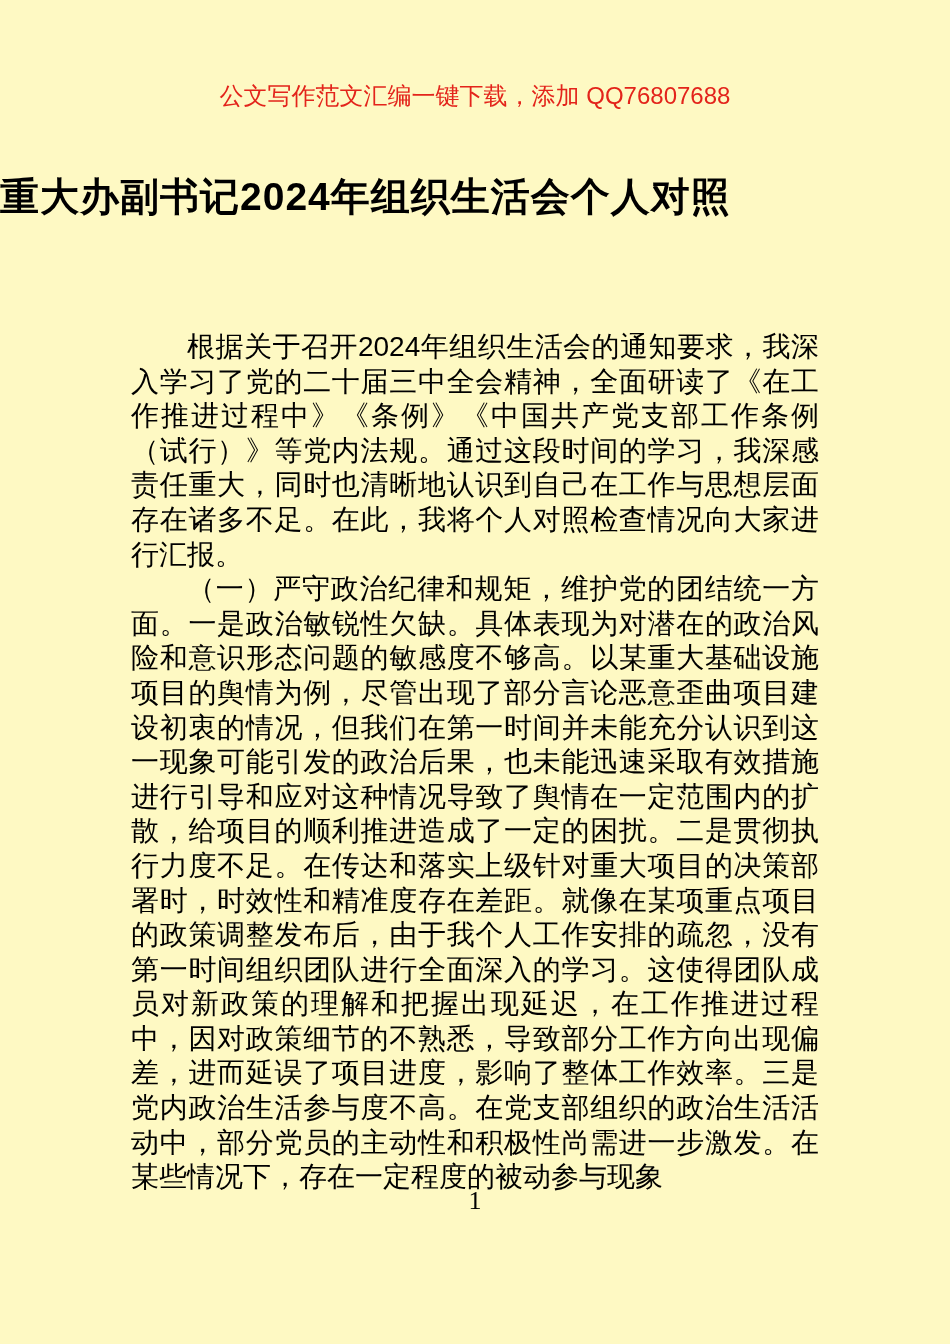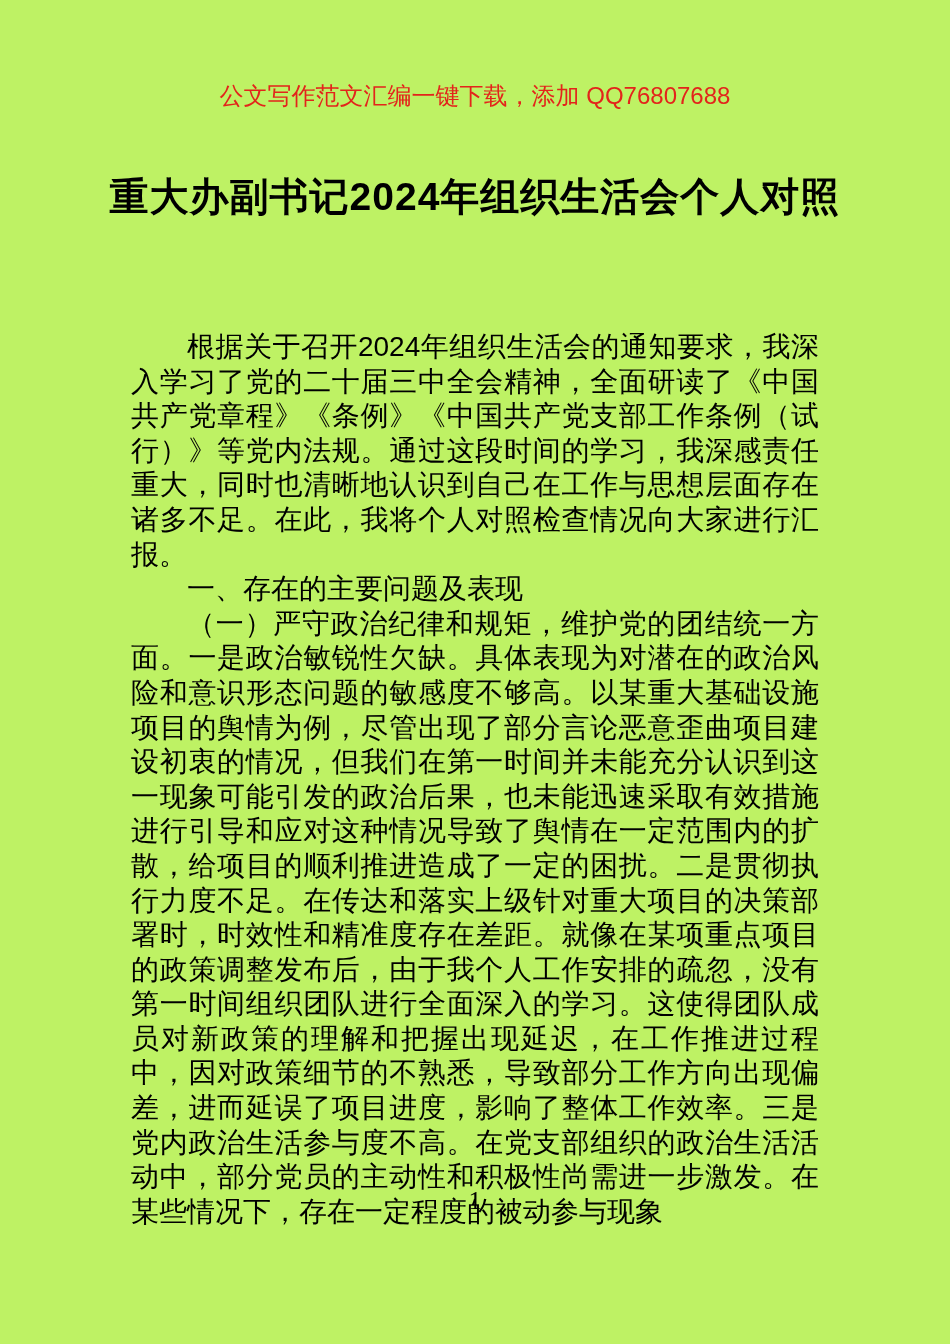--- a/index.html
+++ b/index.html
@@ -25,21 +25,21 @@
     text-align: center;
     font-size: 24px;
     line-height: 28px;
     font-weight: 400;
   }
   .doc-title {
     position: absolute;
     top: 162px;
     left: 0;
     width: 100%;
-    text-align: center;
+    text-align: left;
     font-size: 39px;
     font-weight: 700;
     line-height: 70px;
     letter-spacing: 1px;
   }
   .doc-body {
     position: absolute;
     top: 330px;
     left: 131px;
     width: 688px;
@@ -60,29 +60,28 @@
     width: 100%;
     text-align: center;
     font-family: "Liberation Serif", serif;
     font-size: 26px;
     line-height: 30px;
   }
 </style>
 </head>
 <body>
 
-<div class="page" style="background: #bef264;">
+<div class="page" style="background: #fef9c3;">
 
   <div class="ad-banner" style="color: rgb(227, 36, 27);">公文写作范文汇编一键下载，添加 QQ76807688</div>
 
   <div class="doc-title">
     <div class="title-line">重大办副书记2024年组织生活会个人对照</div>
   </div>
 
   <div class="doc-body">
-    <p class="para">根据关于召开2024年组织生活会的通知要求，我深入学习了党的二十届三中全会精神，全面研读了《中国共产党章程》《条例》《中国共产党支部工作条例（试行）》等党内法规。通过这段时间的学习，我深感责任重大，同时也清晰地认识到自己在工作与思想层面存在诸多不足。在此，我将个人对照检查情况向大家进行汇报。</p>
-    <p class="para">一、存在的主要问题及表现</p>
+    <p class="para">根据关于召开2024年组织生活会的通知要求，我深入学习了党的二十届三中全会精神，全面研读了《在工作推进过程中》《条例》《中国共产党支部工作条例（试行）》等党内法规。通过这段时间的学习，我深感责任重大，同时也清晰地认识到自己在工作与思想层面存在诸多不足。在此，我将个人对照检查情况向大家进行汇报。</p>
     <p class="para">（一）严守政治纪律和规矩，维护党的团结统一方面。一是政治敏锐性欠缺。具体表现为对潜在的政治风险和意识形态问题的敏感度不够高。以某重大基础设施项目的舆情为例，尽管出现了部分言论恶意歪曲项目建设初衷的情况，但我们在第一时间并未能充分认识到这一现象可能引发的政治后果，也未能迅速采取有效措施进行引导和应对这种情况导致了舆情在一定范围内的扩散，给项目的顺利推进造成了一定的困扰。二是贯彻执行力度不足。在传达和落实上级针对重大项目的决策部署时，时效性和精准度存在差距。就像在某项重点项目的政策调整发布后，由于我个人工作安排的疏忽，没有第一时间组织团队进行全面深入的学习。这使得团队成员对新政策的理解和把握出现延迟，在工作推进过程中，因对政策细节的不熟悉，导致部分工作方向出现偏差，进而延误了项目进度，影响了整体工作效率。三是党内政治生活参与度不高。在党支部组织的政治生活活动中，部分党员的主动性和积极性尚需进一步激发。在某些情况下，存在一定程度的被动参与现象</p>
   </div>
 
   <div class="page-number">1</div>
 
 </div>
 
 </body></html>

